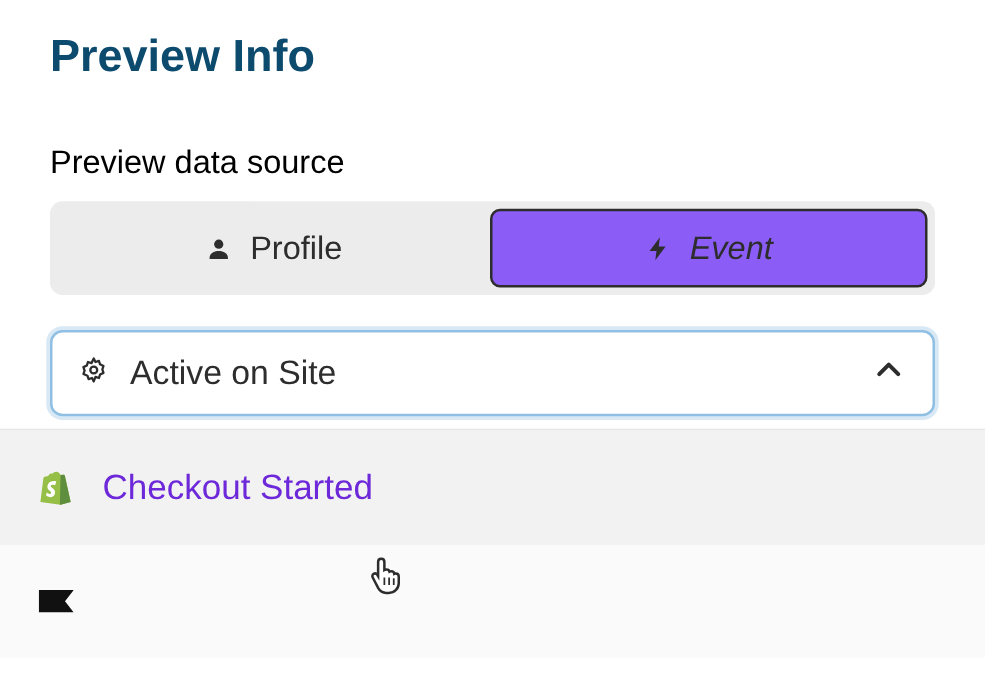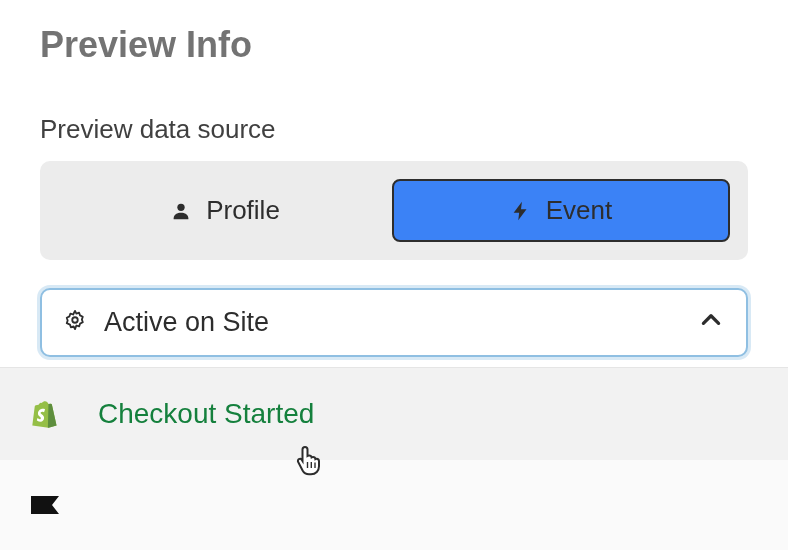--- a/index.html
+++ b/index.html
@@ -10,52 +10,53 @@
       background: #ffffff;
       color: #333333;
       position: relative;
     }
     .container {
       padding: 24px 40px 0 40px;
     }
     .title {
       font-size: 36px;
       font-weight: 600;
-      color: #737373;
+      color: #0c4a6e;
       margin-bottom: 48px;
     }
     .section-label {
       font-size: 26px;
       font-weight: 500;
-      color: #404040;
+      color: #000000;
       margin-bottom: 16px;
     }
     .segmented {
       display: flex;
       background: #ececec;
       border-radius: 10px;
-      padding: 18px;
+      padding: 6px;
       gap: 0;
       margin-bottom: 28px;
     }
     .segmented-item {
       flex: 1;
       display: flex;
       align-items: center;
       justify-content: center;
       gap: 14px;
       padding: 14px 0;
       font-size: 26px;
       color: #2d2d2d;
       border-radius: 8px;
       cursor: pointer;
     }
     .segmented-item.active {
-      background: #3b82f6;
+      background: #8b5cf6;
       border: 2px solid #2d2d2d;
+      font-style: italic;
     }
     .segmented-item:not(.active) {
       background: transparent;
     }
     .seg-icon {
       display: inline-flex;
       align-items: center;
       justify-content: center;
     }
     .dropdown {
@@ -78,24 +79,24 @@
     }
     .option-list {
       margin-top: 10px;
       background: #fafafa;
       border-top: 1px solid #e5e5e5;
       padding: 0;
     }
     .option {
       display: flex;
       align-items: center;
-      gap: 38px;
+      gap: 22px;
       padding: 30px 30px;
       font-size: 28px;
-      color: #15803d;
+      color: #6d28d9;
       cursor: pointer;
     }
     .option.hovered {
       background: #f2f2f2;
     }
     .option-icon {
       width: 30px;
       height: 30px;
       display: inline-flex;
       align-items: center;

